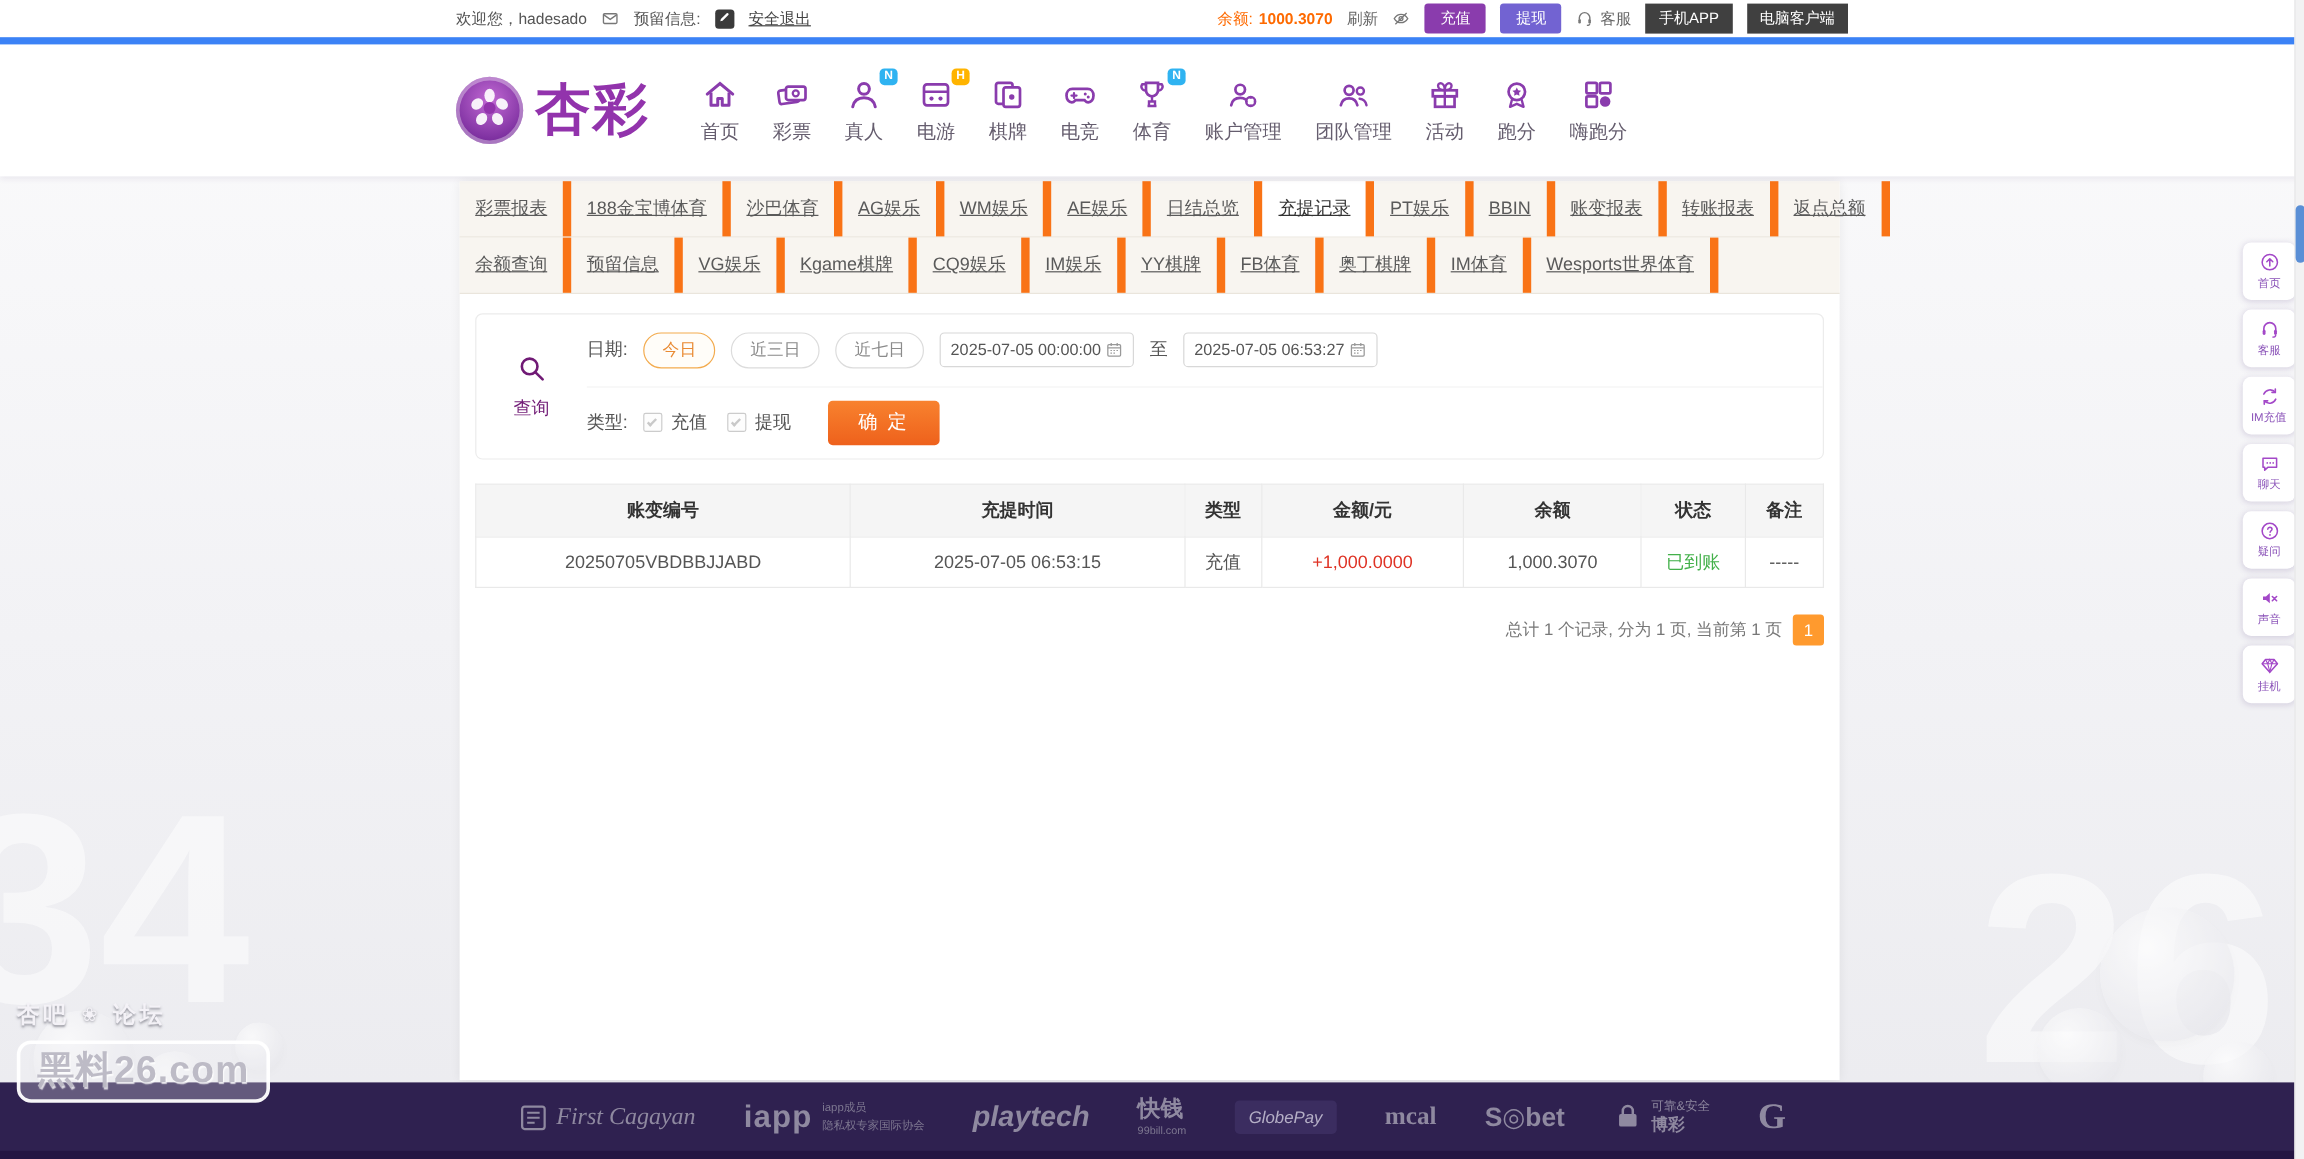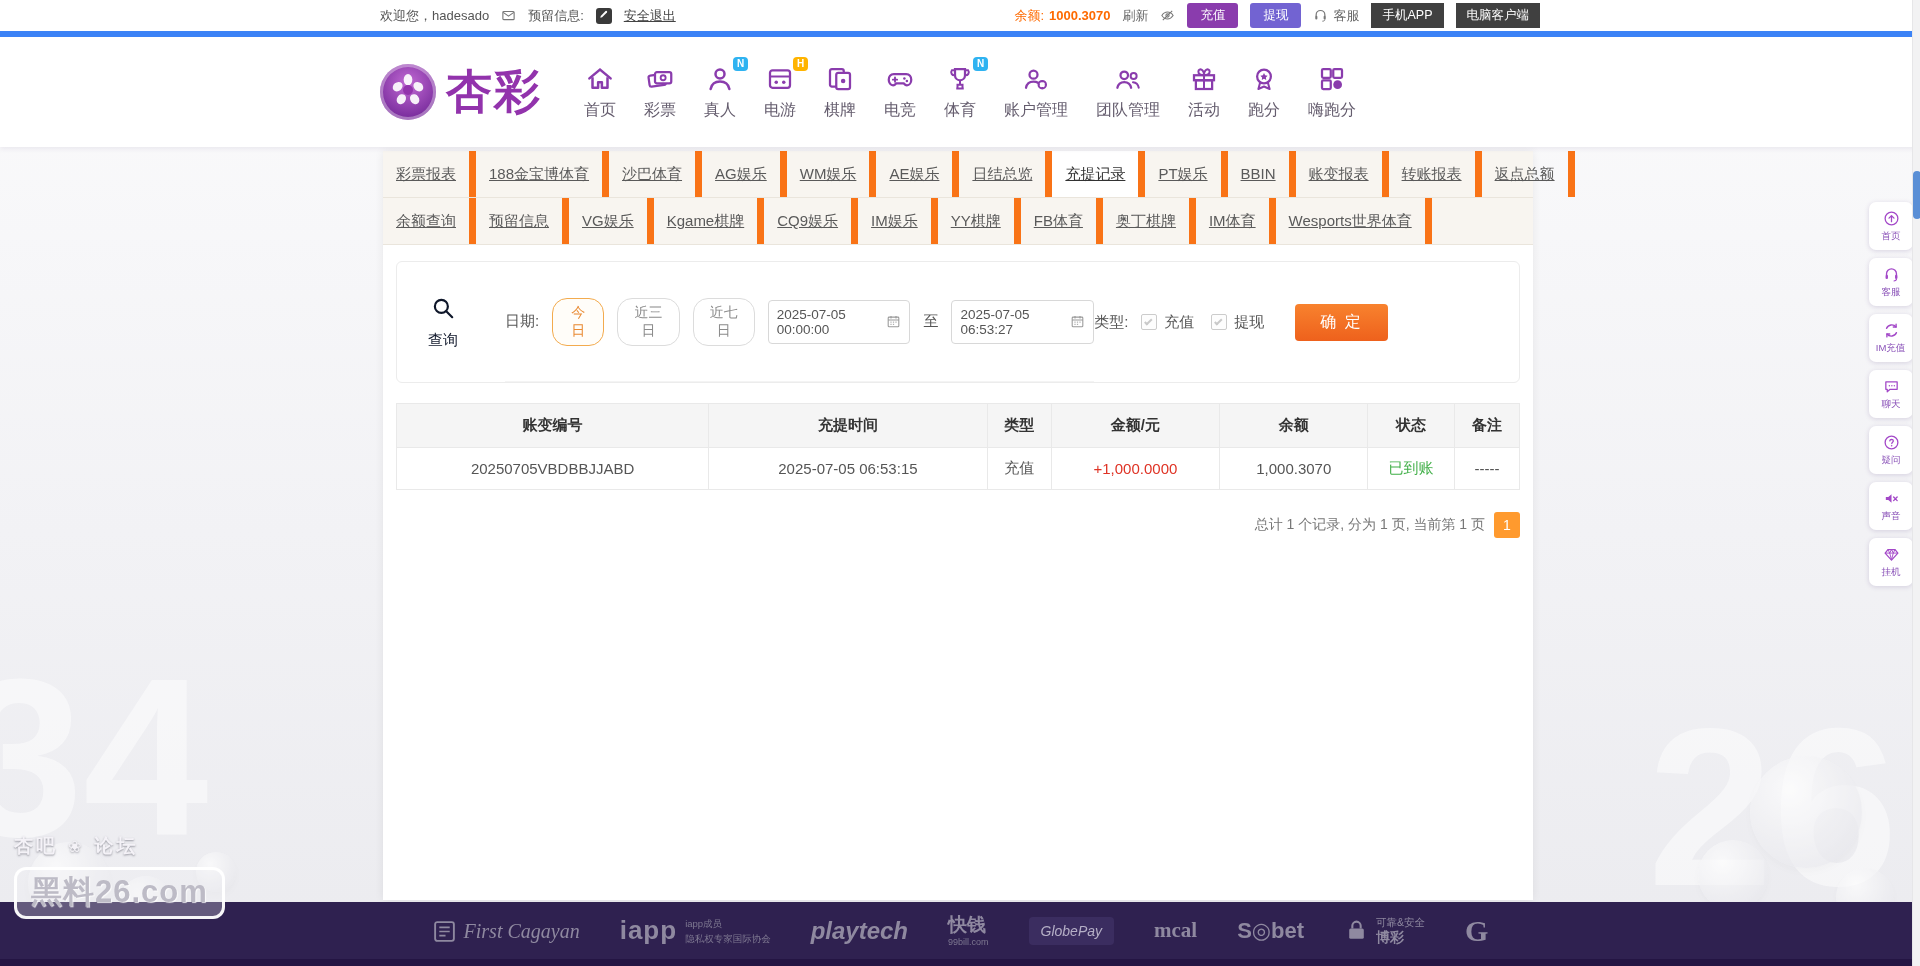--- a/index.html
+++ b/index.html
@@ -67,24 +67,24 @@
 
   
   .card { position:absolute; top:151px; left:383px; width:1150px; height:749px; background:#fff;
           box-shadow:0 0 9px rgba(0,0,0,.07); z-index:10; }
   .tab-row { display:flex; background:#f8f5f0; border-bottom:1px solid #eae5dc; }
   .tab { height:46px; line-height:46px; padding:0 13px; font-size:15px; color:#5a5a5a;
          border-right:7px solid #f97316; cursor:pointer; white-space:nowrap;text-decoration:underline; }
   .tab.active { background:#fff; color:#333; }
 
   .query { margin:16px 13px 0; border:1px solid #ececec; border-radius:6px; display:flex; height:122px; }
-  .query-left { width:92px; display:flex; flex-direction:column; align-items:center; justify-content:center; gap:6px; color:#0f172a; }
+  .query-left { width:92px; display:flex; flex-direction:column; align-items:center; justify-content:center; gap:6px; color:#701a75; }
   .query-left svg { width:26px; height:26px; }
   .q-text { font-size:15px; }
-  .query-main { flex:1; display:flex; flex-direction:row;margin-left:16px; }
+  .query-main { flex:1; display:flex; flex-direction:column; }
   .query-row { flex:1; display:flex; align-items:center; gap:13px; }
   .query-row.first { border-bottom:1px solid #f4f4f4; }
   .q-label { font-size:15px; color:#555; white-space:nowrap; }
   .presets { display:flex; gap:13px; }
   .preset { border:1px solid #dcdcdc; background:#fff; color:#8b8b8b; border-radius:15px; padding:5px 15px;
             font-size:14px; cursor:pointer; font-family:inherit; }
   .preset.active { border-color:#f3ab4e; color:#e98a33; background:#fffdf9; }
   .date-input { display:flex; align-items:center; justify-content:space-between; border:1px solid #d8d8d8;
                 border-radius:4px; padding:6px 8px; width:162px; font-size:13.5px; color:#555; background:#fff; cursor:text; }
   .cal svg { width:15px; height:15px; color:#999; display:block; cursor:pointer; }

